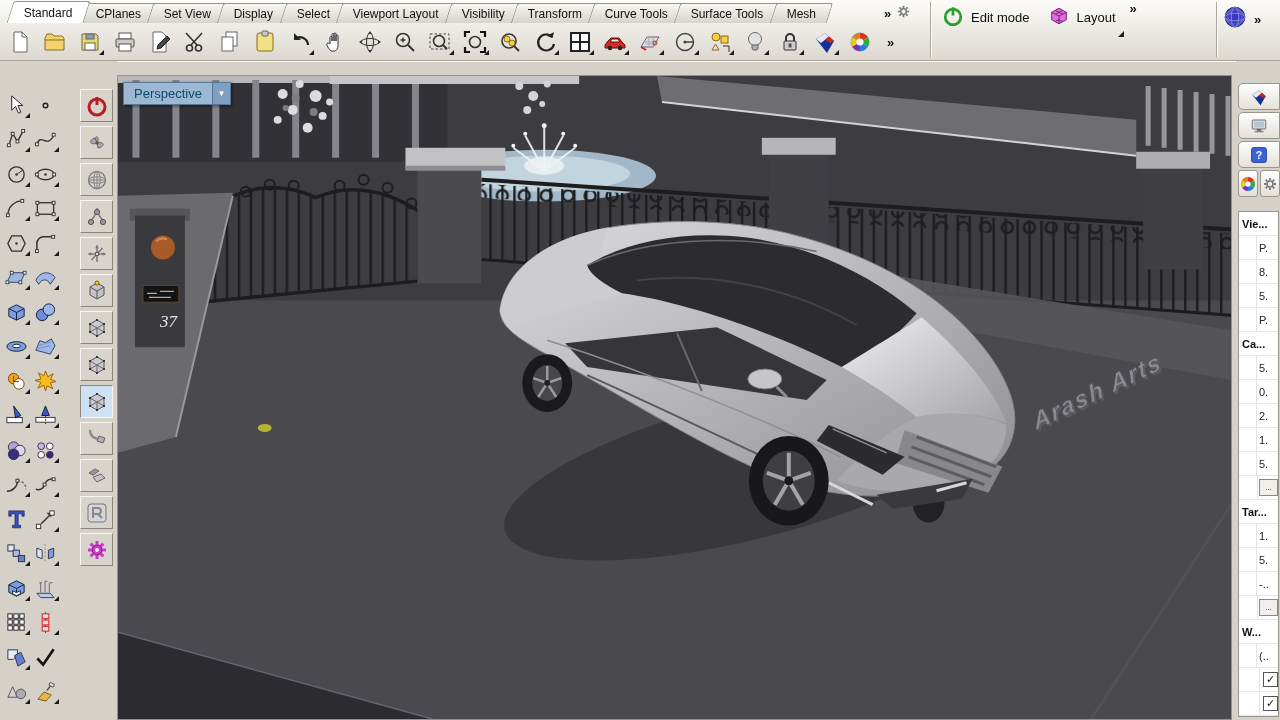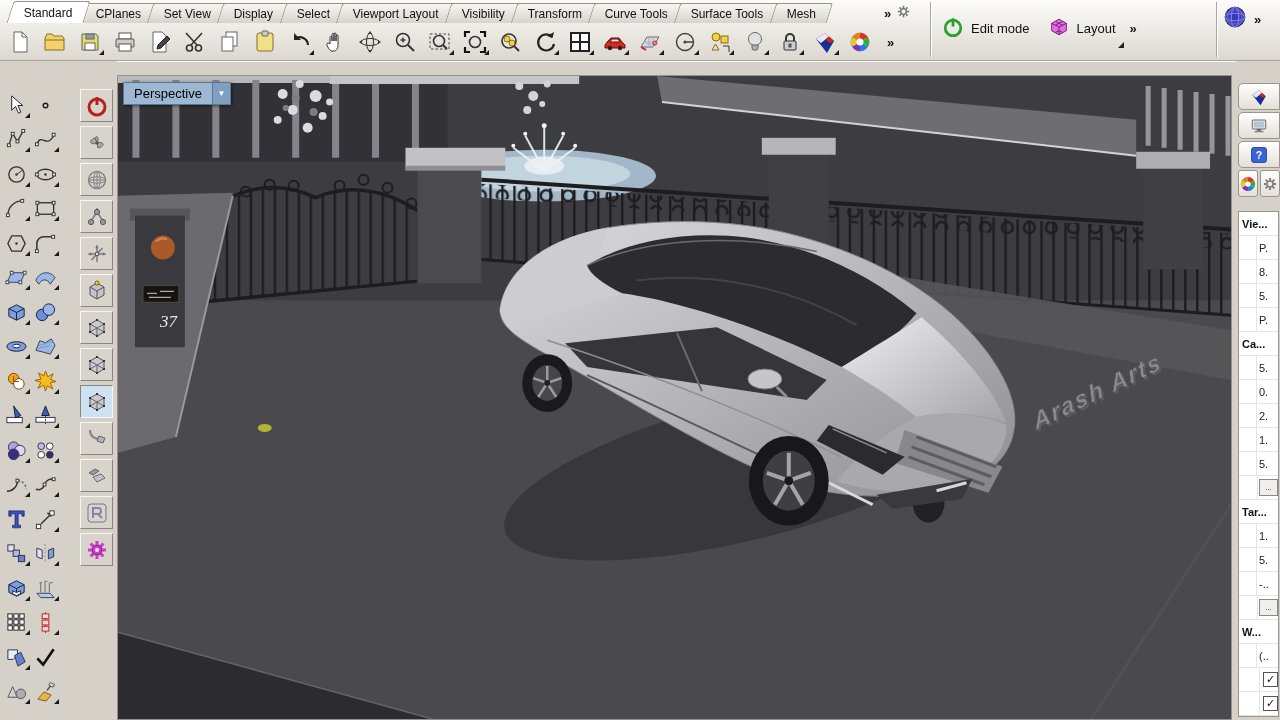--- a/index.html
+++ b/index.html
@@ -15,21 +15,21 @@
   .tab>span{transform:skewX(18deg);white-space:nowrap;}
   .tab.active{background:#fff;z-index:3;height:21px;}
   .tab-extras{position:absolute;left:884px;top:3px;display:flex;align-items:center;gap:4px;}
   .chev{font-size:13px;font-weight:bold;color:#111;cursor:pointer;line-height:1;}
   .tools{position:absolute;left:6px;top:28px;display:flex;gap:7px;align-items:center;}
   .tbtn{width:28px;height:28px;border:none;background:transparent;position:relative;
     display:flex;align-items:center;justify-content:center;padding:0;cursor:pointer;}
   .fly{position:absolute;right:0;bottom:1px;width:0;height:0;
     border-left:5px solid transparent;border-bottom:5px solid #1a1a1a;}
   .sep{position:absolute;top:2px;height:55px;width:1px;background:#aaa69c;border-right:1px solid #fff;}
-  .modebar{position:absolute;left:938px;top:2px;height:52px;display:flex;align-items:center;gap:10px;}
+  .modebar{position:absolute;left:938px;top:2px;height:52px;display:flex;align-items:flex-start;gap:10px;}
   .modebtn{display:flex;align-items:center;gap:7px;font-size:13px;color:#111;padding:3px 4px;position:relative;cursor:pointer;}
   .dd-corner{position:absolute;right:-4px;bottom:-4px;width:0;height:0;
     border-left:6px solid transparent;border-bottom:6px solid #222;}
   .spherebar{position:absolute;left:1222px;top:4px;display:flex;align-items:center;gap:6px;}
   
   .leftpanel{position:absolute;left:0;top:61px;width:117px;height:659px;background:#d5d1c8;}
   .colA{position:absolute;left:2px;top:27px;display:grid;grid-template-columns:29px 29px;
     grid-auto-rows:34.5px;justify-items:center;align-items:center;}
   .abtn{width:27px;height:27px;display:flex;align-items:center;justify-content:center;
     position:relative;background:transparent;border:none;padding:0;cursor:pointer;}
@@ -37,21 +37,21 @@
   .bbtn{width:33px;height:33px;background:#d8d4cc;border:1px solid;
     border-color:#f8f6f2 #8a867e #8a867e #f8f6f2;display:flex;align-items:center;justify-content:center;
     padding:0;cursor:pointer;}
   .bbtn.sel{background:#cfe2f4;border-color:#8a867e #f8f6f2 #f8f6f2 #8a867e;}
   
   .viewport{position:absolute;left:117px;top:75px;width:1115px;height:645px;background:#4a4a4e;
     overflow:hidden;box-sizing:border-box;border:1px solid #96928a;}
   .scene{position:absolute;left:0;top:0;width:100%;height:100%;display:block;}
   .vptitle{position:absolute;left:5px;top:6px;display:flex;height:21px;border:1px solid #5a7898;
     box-shadow:1px 1px 3px rgba(0,0,0,.5);cursor:pointer;}
-  .vptitle .lbl{background:#9db8d2;padding:0 10px;font-size:13px;color:#000000;display:flex;align-items:center;}
+  .vptitle .lbl{background:#9db8d2;padding:0 10px;font-size:13px;color:#0c4a6e;display:flex;align-items:center;}
   .vparrow{width:17px;background:#7fa0c0;border-left:1px solid #5a7898;color:#fff;font-size:8px;
     display:flex;align-items:center;justify-content:center;cursor:pointer;}
   
   .rightpanel{position:absolute;left:1236px;top:61px;width:44px;height:659px;background:#d5d1c8;overflow:hidden;}
   #rtabs{position:absolute;left:2px;top:22px;width:41px;display:grid;grid-template-columns:1fr 1fr;gap:2px;}
   .rtab{grid-column:span 2;height:25px;background:linear-gradient(#ffffff,#e4e0d8);
     border:1px solid #9a968c;border-radius:5px 0 0 5px;display:flex;align-items:center;justify-content:center;cursor:pointer;}
   .rtab.half{grid-column:span 1;border-radius:3px;}
   .proptable{position:absolute;left:2px;top:150px;width:41px;background:#fff;
     border:1px solid #9a968c;font-size:11px;box-sizing:border-box;}

